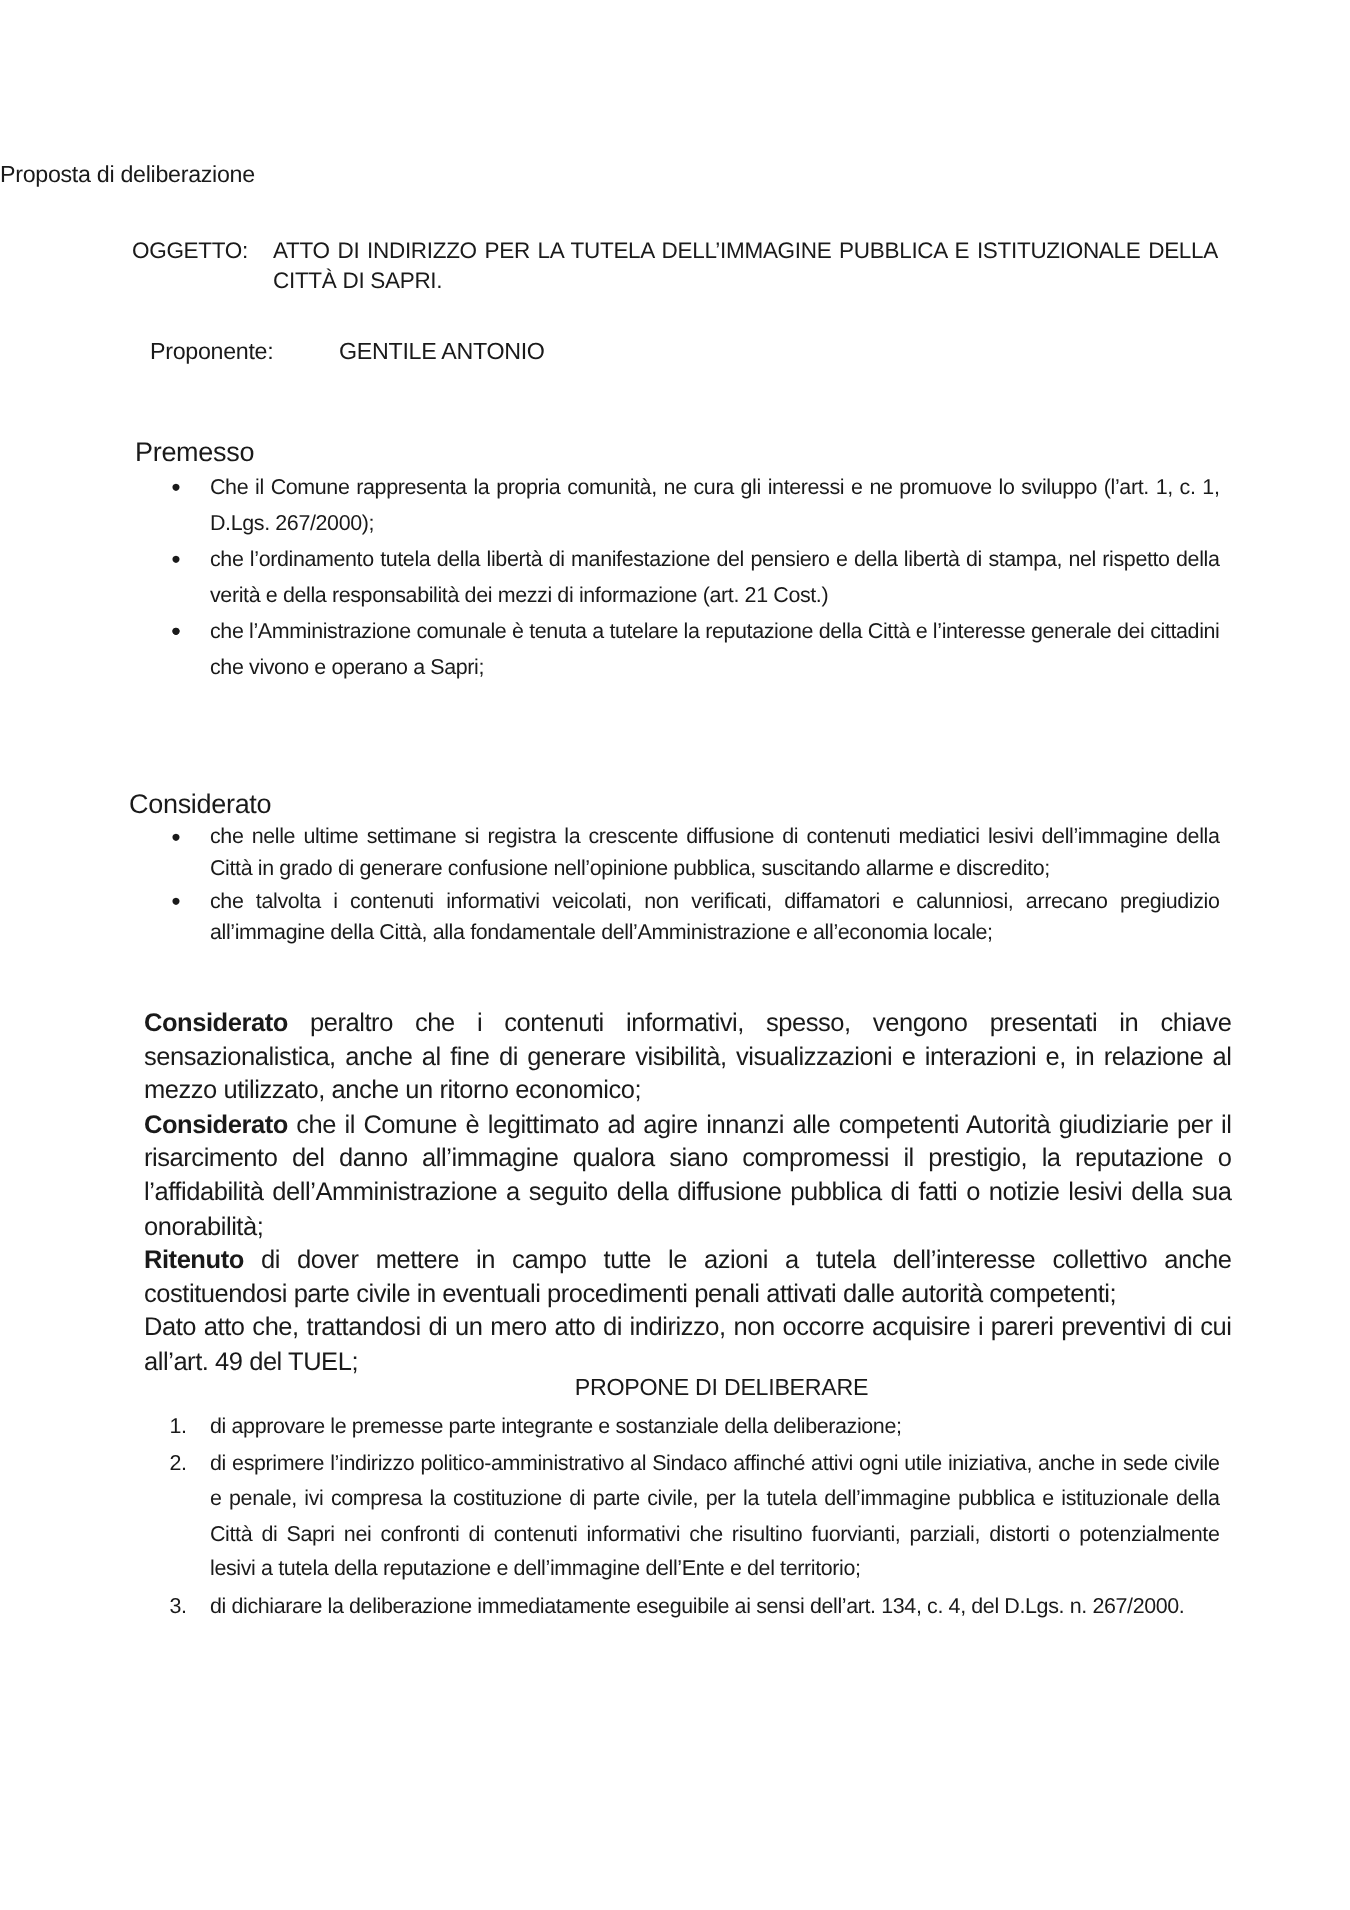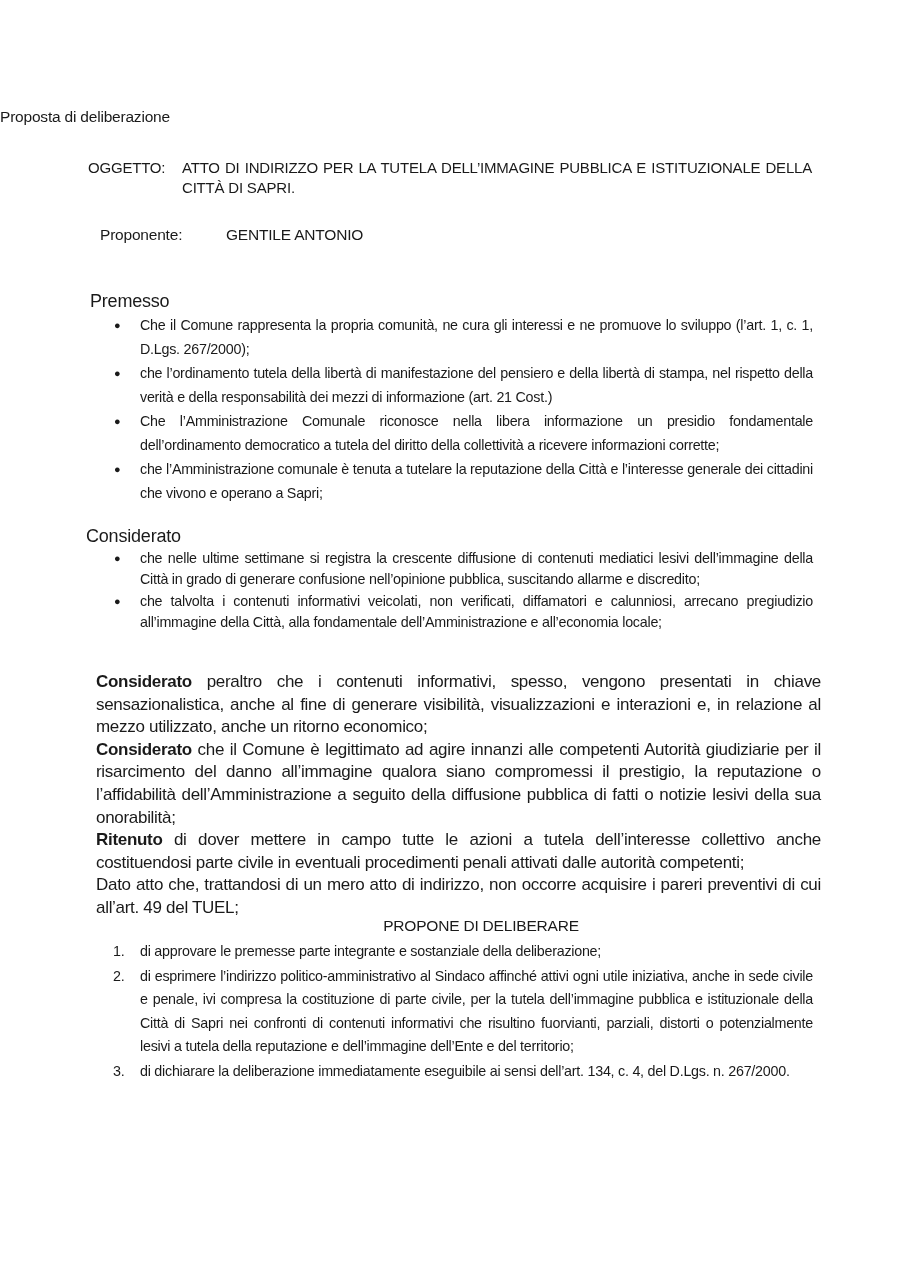--- a/index.html
+++ b/index.html
@@ -45,21 +45,21 @@
   </div>
 
   <div class="proponente">
     <span class="lbl">Proponente:</span><span>GENTILE ANTONIO</span>
   </div>
 
   <div class="sec-head" style="top:291px; left:90px;">Premesso</div>
   <ul class="bullets premesso-list" style="top:313px;">
     <li><span class="dot">●</span><span>Che il Comune rappresenta la propria comunità, ne cura gli interessi e ne promuove lo sviluppo (l’art. 1, c. 1, D.Lgs. 267/2000);</span></li>
     <li><span class="dot">●</span><span>che l’ordinamento tutela della libertà di manifestazione del pensiero e della libertà di stampa, nel rispetto della verità e della responsabilità dei mezzi di informazione (art. 21 Cost.)</span></li>
-    <li><span class="dot">●</span><span>Che l’Amministrazione Comunale riconosce nella libera informazione un presidio fondamentale dell’ordinamento democratico a tutela del diritto della collettività a ricevere informazioni corrette;</span></li>
+    <li><span class="dot">●</span></li>
     <li><span class="dot">●</span><span>che l’Amministrazione comunale è tenuta a tutelare la reputazione della Città e l’interesse generale dei cittadini che vivono e operano a Sapri;</span></li>
   </ul>
 
   <div class="sec-head" style="top:526px; left:86px;">Considerato</div>
   <ul class="bullets considerato-list" style="top:548px;">
     <li><span class="dot">●</span><span>che nelle ultime settimane si registra la crescente diffusione di contenuti mediatici lesivi dell’immagine della Città in grado di generare confusione nell’opinione pubblica, suscitando allarme e discredito;</span></li>
     <li><span class="dot">●</span><span>che talvolta i contenuti informativi veicolati, non verificati, diffamatori e calunniosi, arrecano pregiudizio all’immagine della Città, alla fondamentale dell’Amministrazione  e all’economia locale;</span></li>
   </ul>
 
   <div class="body-text">

